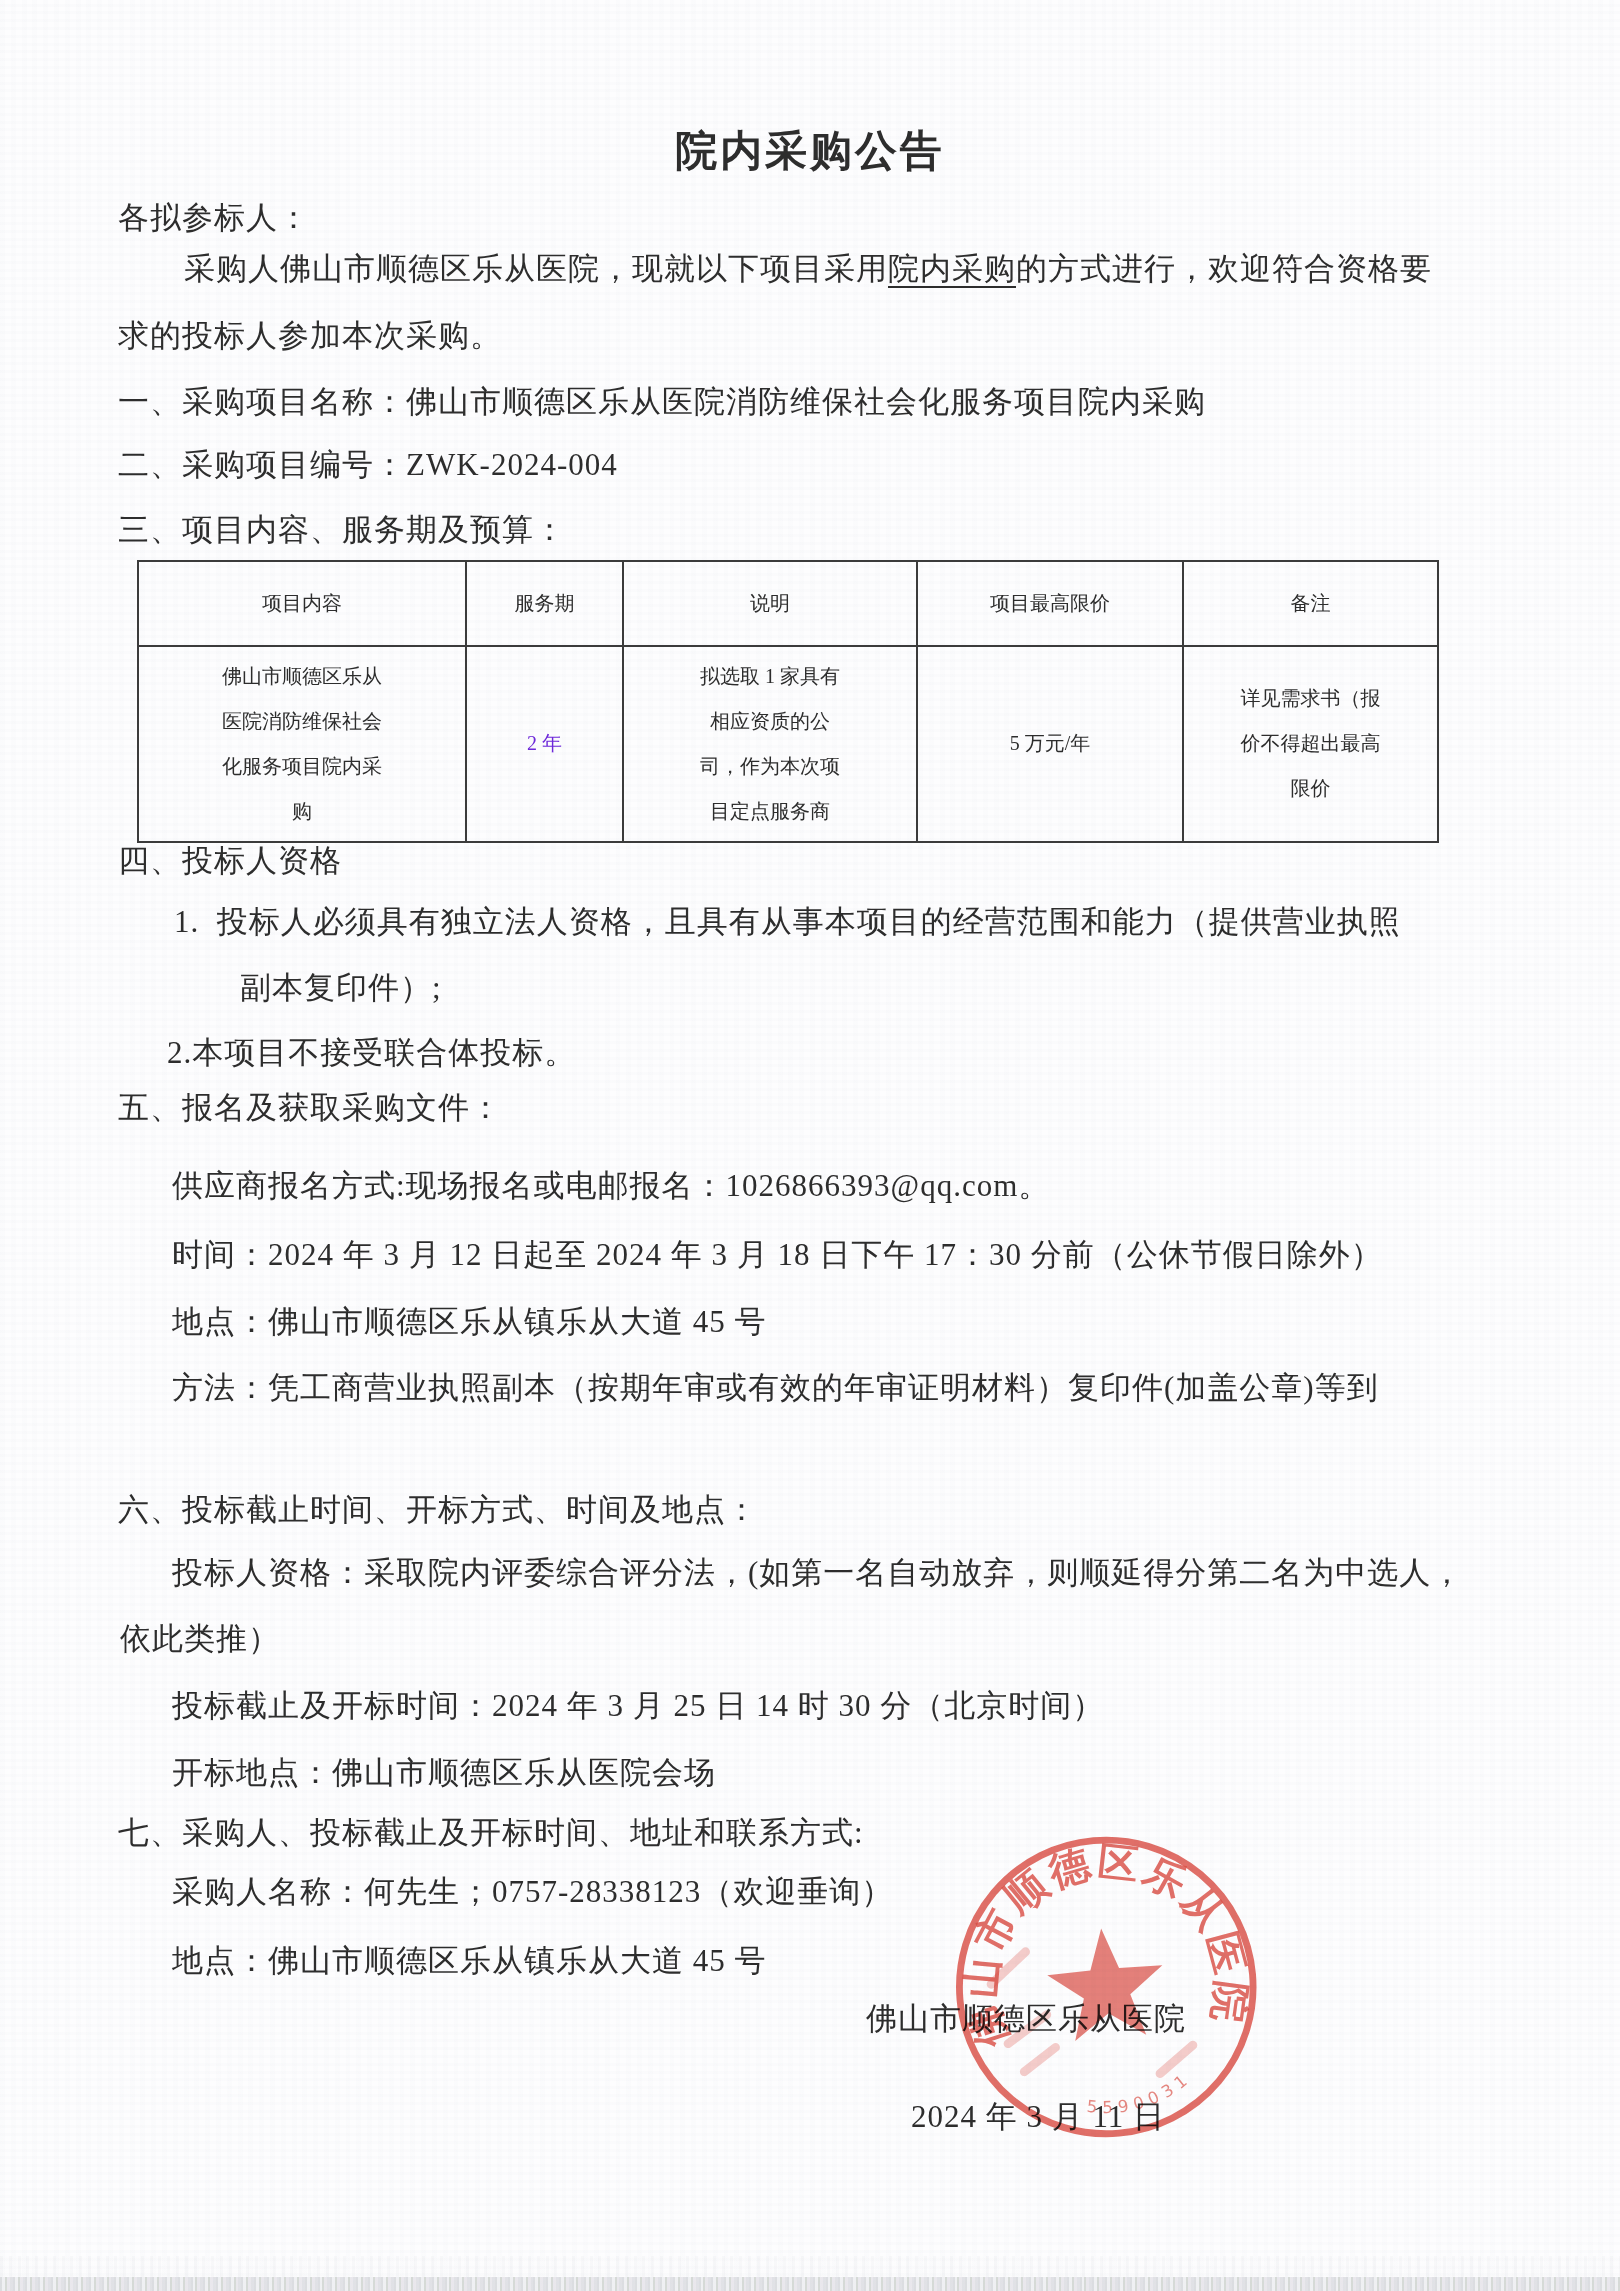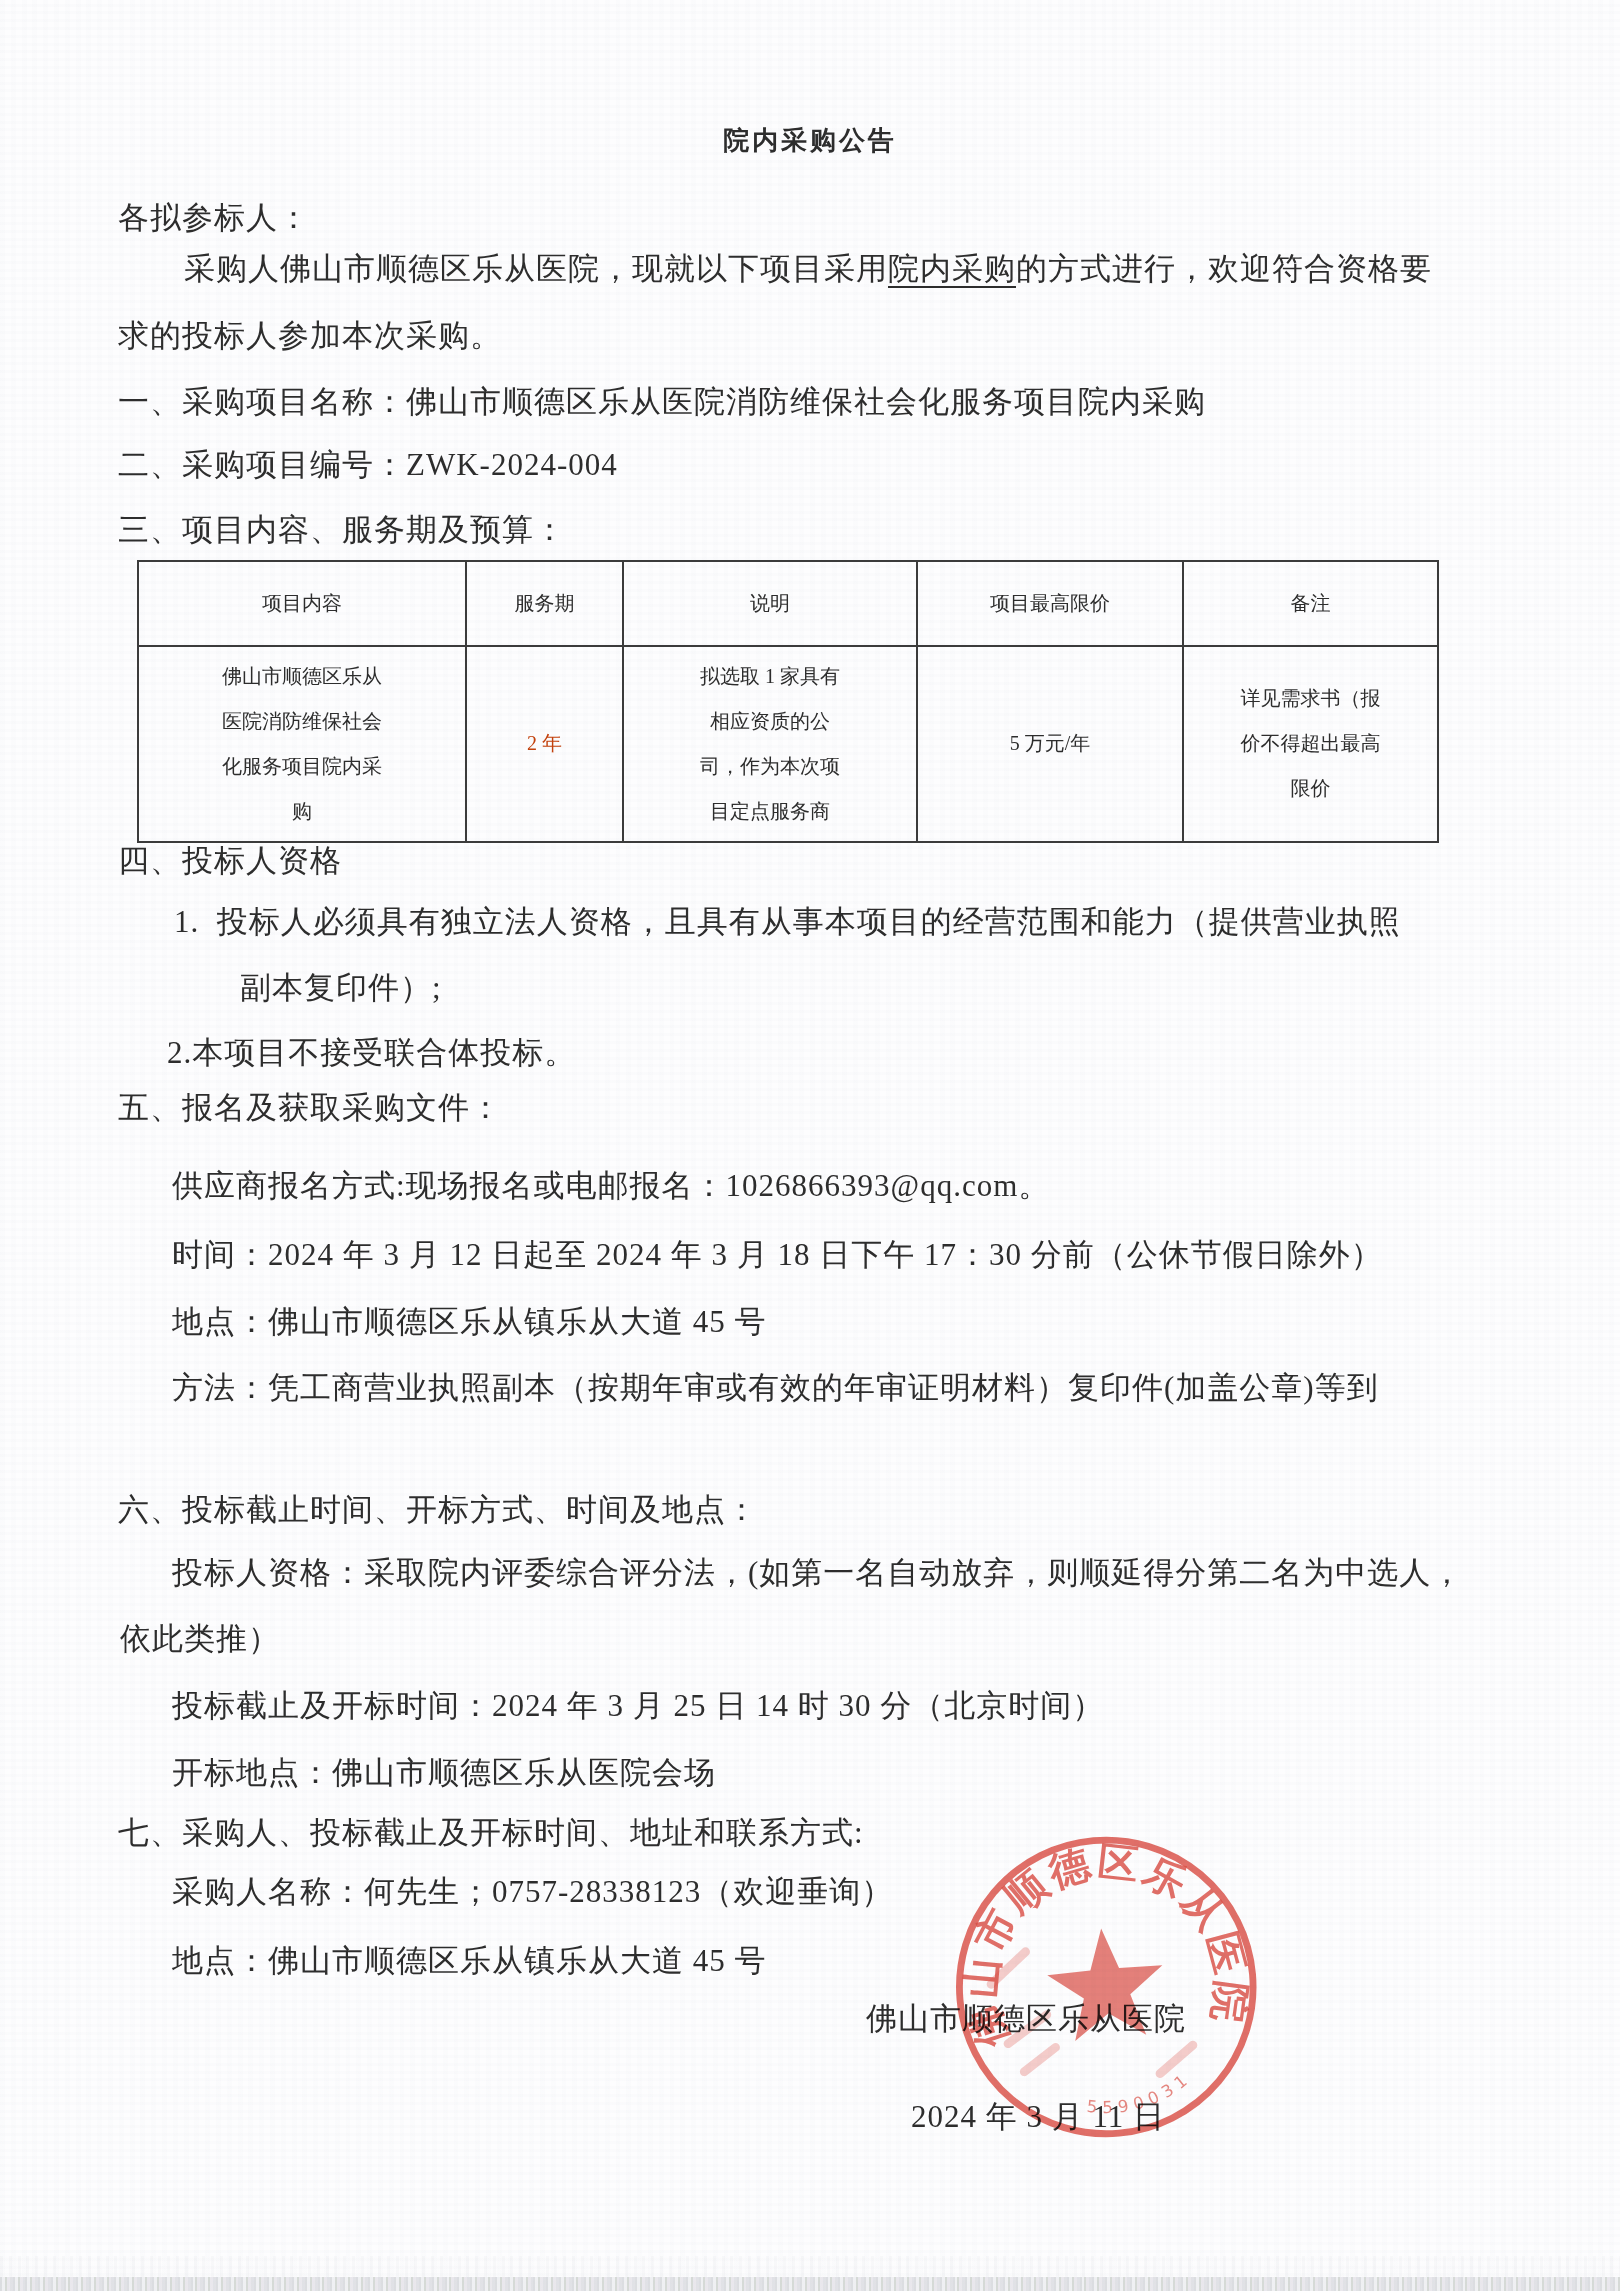--- a/index.html
+++ b/index.html
@@ -23,21 +23,21 @@
     position:absolute;
     font-size:31px;
     line-height:43px;
     white-space:pre;
     letter-spacing:1px;
   }
   .doc-title{
     position:absolute;
     left:0;top:123px;width:100%;
     text-align:center;
-    font-size:26px;
+    font-size:42px;
     font-weight:bold;
     letter-spacing:2.9px;
   }
   .u{
     text-decoration:underline;
     text-decoration-thickness:2px;
     text-underline-offset:6.9px;
   }
   
   .ptable{
@@ -48,21 +48,21 @@
   }
   .ptable td{
     border:2px solid #3b3b3b;
     text-align:center;
     vertical-align:middle;
     padding:5.9px 7.8px;
   }
   .ptable .hrow td{height:71px;}
   .ptable .drow td{height:182px;}
   .cellline{line-height:45px;white-space:pre;}
-  .service{color:#c2410c;}
+  .service{color:#6d28d9;}
   
   .sig{position:absolute;font-size:31px;white-space:pre;letter-spacing:1px;}
   
   .stamp{
     position:absolute;left:949px;top:1825px;width:323px;height:331px;
     mix-blend-mode:multiply;
     transform:rotate(-5deg);
   }
   
   .scan-strip{

